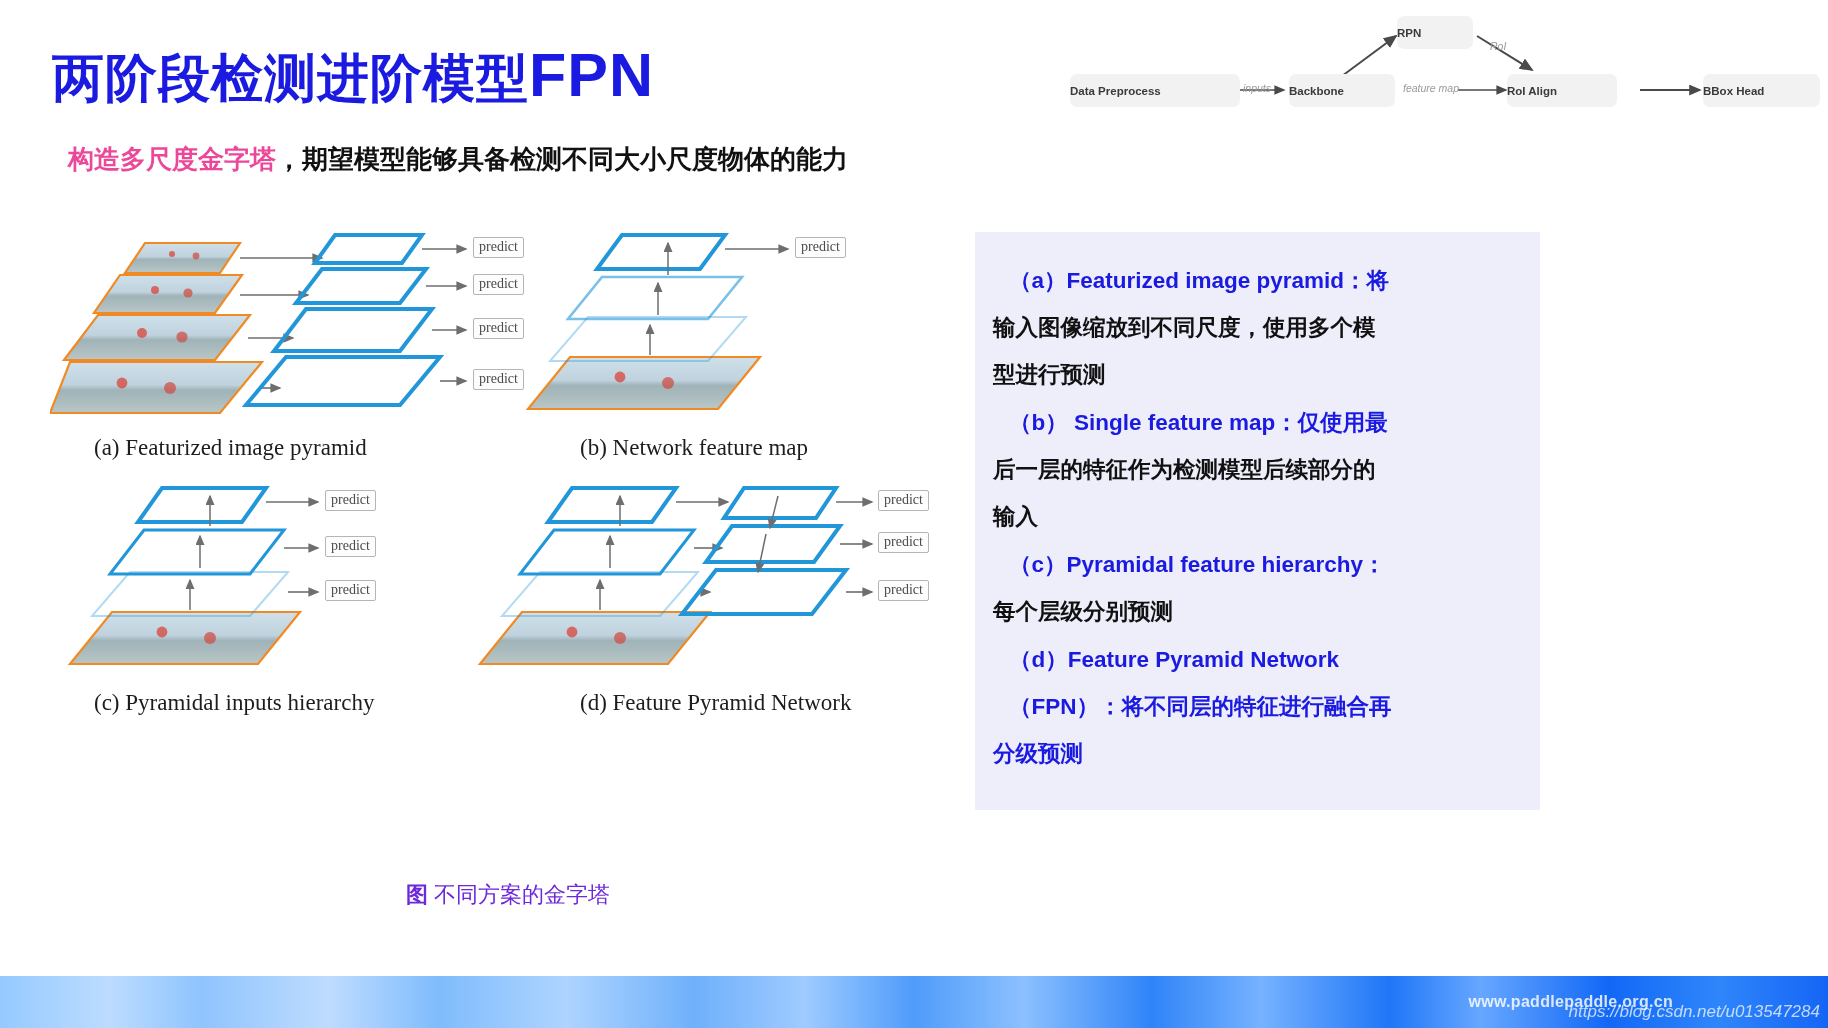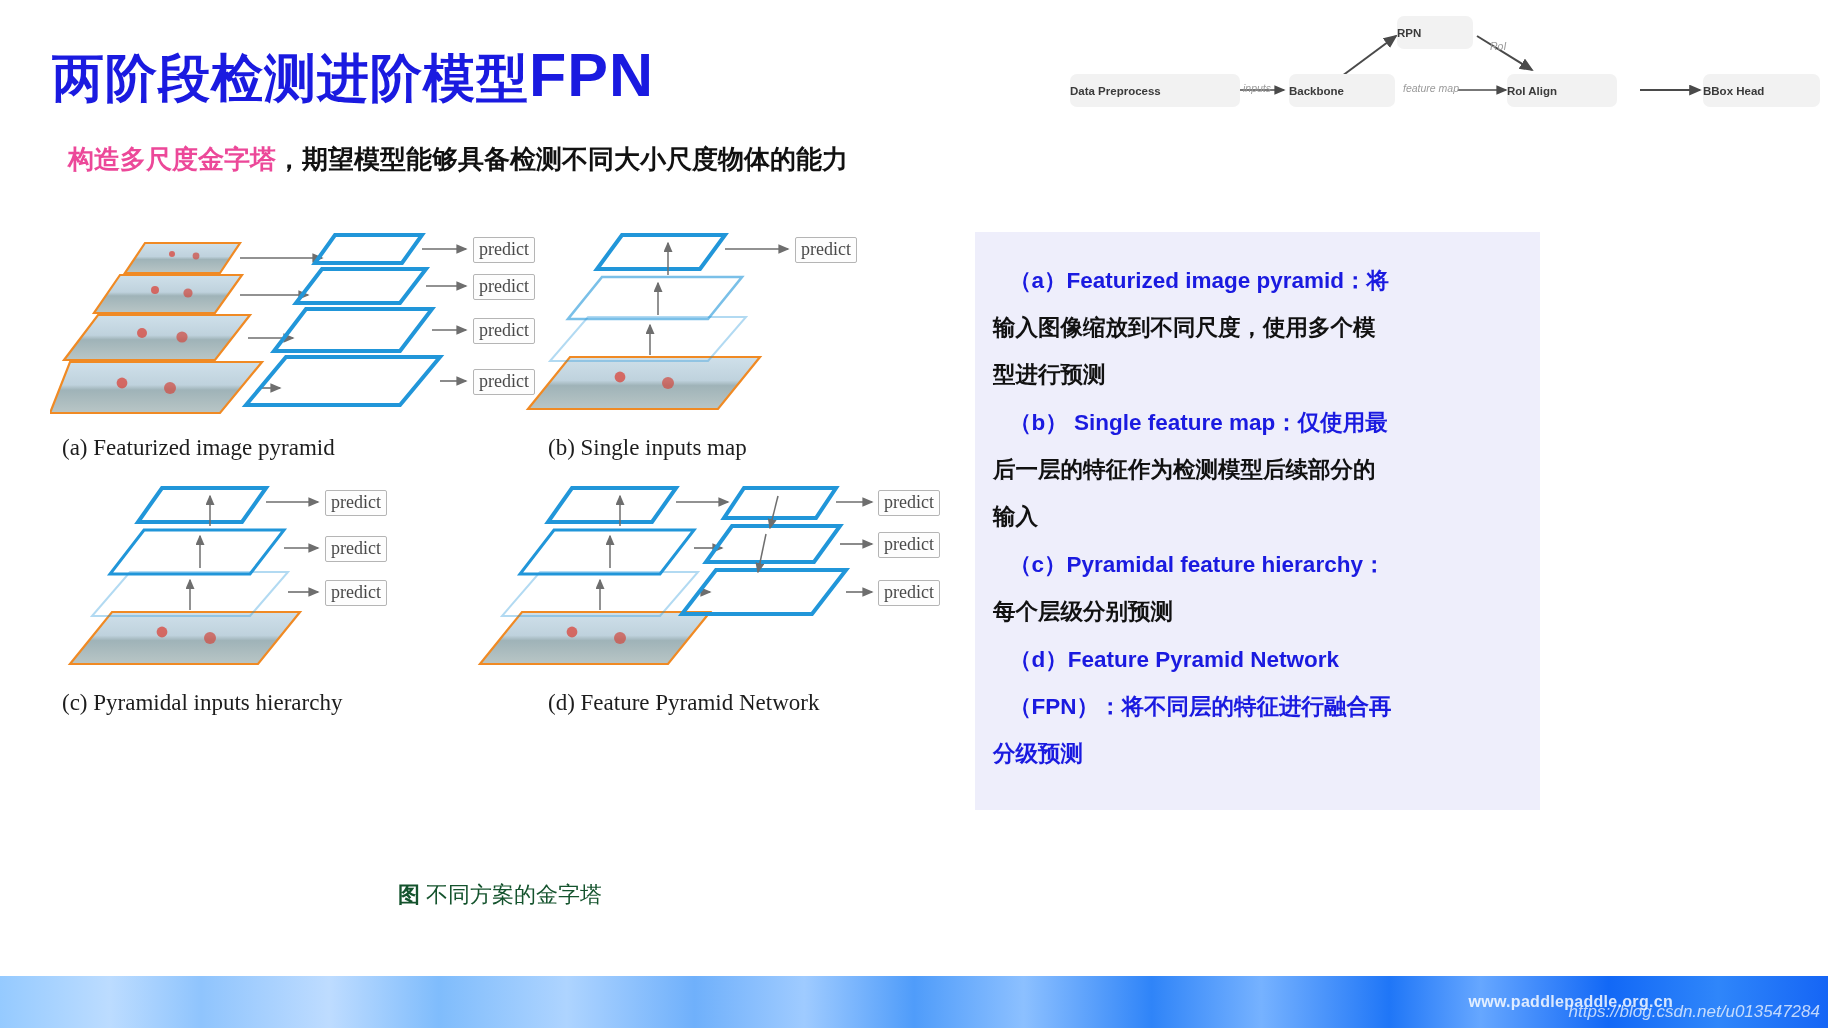--- a/index.html
+++ b/index.html
@@ -32,34 +32,34 @@
   .pl-lbl{
     position:absolute;color:#9a9a9a;font-size:10.5px;font-style:italic;
     white-space:nowrap;
   }
   .pl-svg{position:absolute;left:0;top:0;width:780px;height:110px;}
 
   
   .figure-area{position:absolute;left:40px;top:225px;width:920px;height:700px;}
   .fig-caption{
     position:absolute;font-family:"Liberation Serif","DejaVu Serif",serif;
-    font-size:23px;color:#1d1d1d;white-space:nowrap;
+    font-size:23px;color:#1d1d1d;white-space:nowrap;margin-left:32px;
   }
   .fig-bottom-caption{
-    position:absolute;left:0;top:655px;width:920px;text-align:center;
-    font-size:22px;color:#14532d;
+    position:absolute;left:8px;top:655px;width:920px;text-align:center;
+    font-size:22px;color:#6d28d9;
   }
   .fig-bottom-caption b{font-weight:bold;}
   .subfig{position:absolute;}
   .subfig svg{display:block;}
 
   
   .predict{
     position:absolute;background:#fdfdfd;border:1.4px solid #b5b5b5;
-    border-radius:2px;color:#4a4a4a;font-size:18px;
+    border-radius:2px;color:#4a4a4a;font-size:14px;
     font-family:"Liberation Serif","DejaVu Serif",serif;
     padding:1px 5px 2px 5px;white-space:nowrap;line-height:1.15;
   }
 
   
   .side-panel{
     position:absolute;left:975px;top:232px;width:523px;height:578px;
     background:#eeeefb;
     padding-left:42px;
   }
@@ -228,21 +228,21 @@
       <line x1="140" y1="130" x2="140" y2="100" stroke="#6e6e6e" stroke-width="1.5" marker-end="url(#gb)"></line>
       <line x1="148" y1="90" x2="148" y2="58" stroke="#6e6e6e" stroke-width="1.5" marker-end="url(#gb)"></line>
       <line x1="158" y1="50" x2="158" y2="18" stroke="#6e6e6e" stroke-width="1.5" marker-end="url(#gb)"></line>
 
       <line x1="215" y1="24" x2="278" y2="24" stroke="#6e6e6e" stroke-width="1.6" marker-end="url(#gb)"></line>
     </svg>
     <div class="predict" style="left:285px;top:12px;">
       <span>predict</span></div>
   </div>
   <div class="fig-caption" style="left:508px;top:210px;">
-    <span>(b) Single inputs map</span>
+    <span>(b) Network feature map</span>
   </div>
 
   <div class="subfig" style="left:10px;top:255px;width:400px;height:190px;">
     <svg width="400" height="190" viewBox="0 0 400 190">
       <defs>
         <marker id="gc" markerWidth="7" markerHeight="7" refX="6" refY="3" orient="auto">
           <path d="M0,0 L7,3 L0,6 z" fill="#6e6e6e"></path>
         </marker>
       </defs>
       <polygon points="62,132 250,132 208,184 20,184" fill="url(#ph)" stroke="#F08A24" stroke-width="2.2"></polygon>

